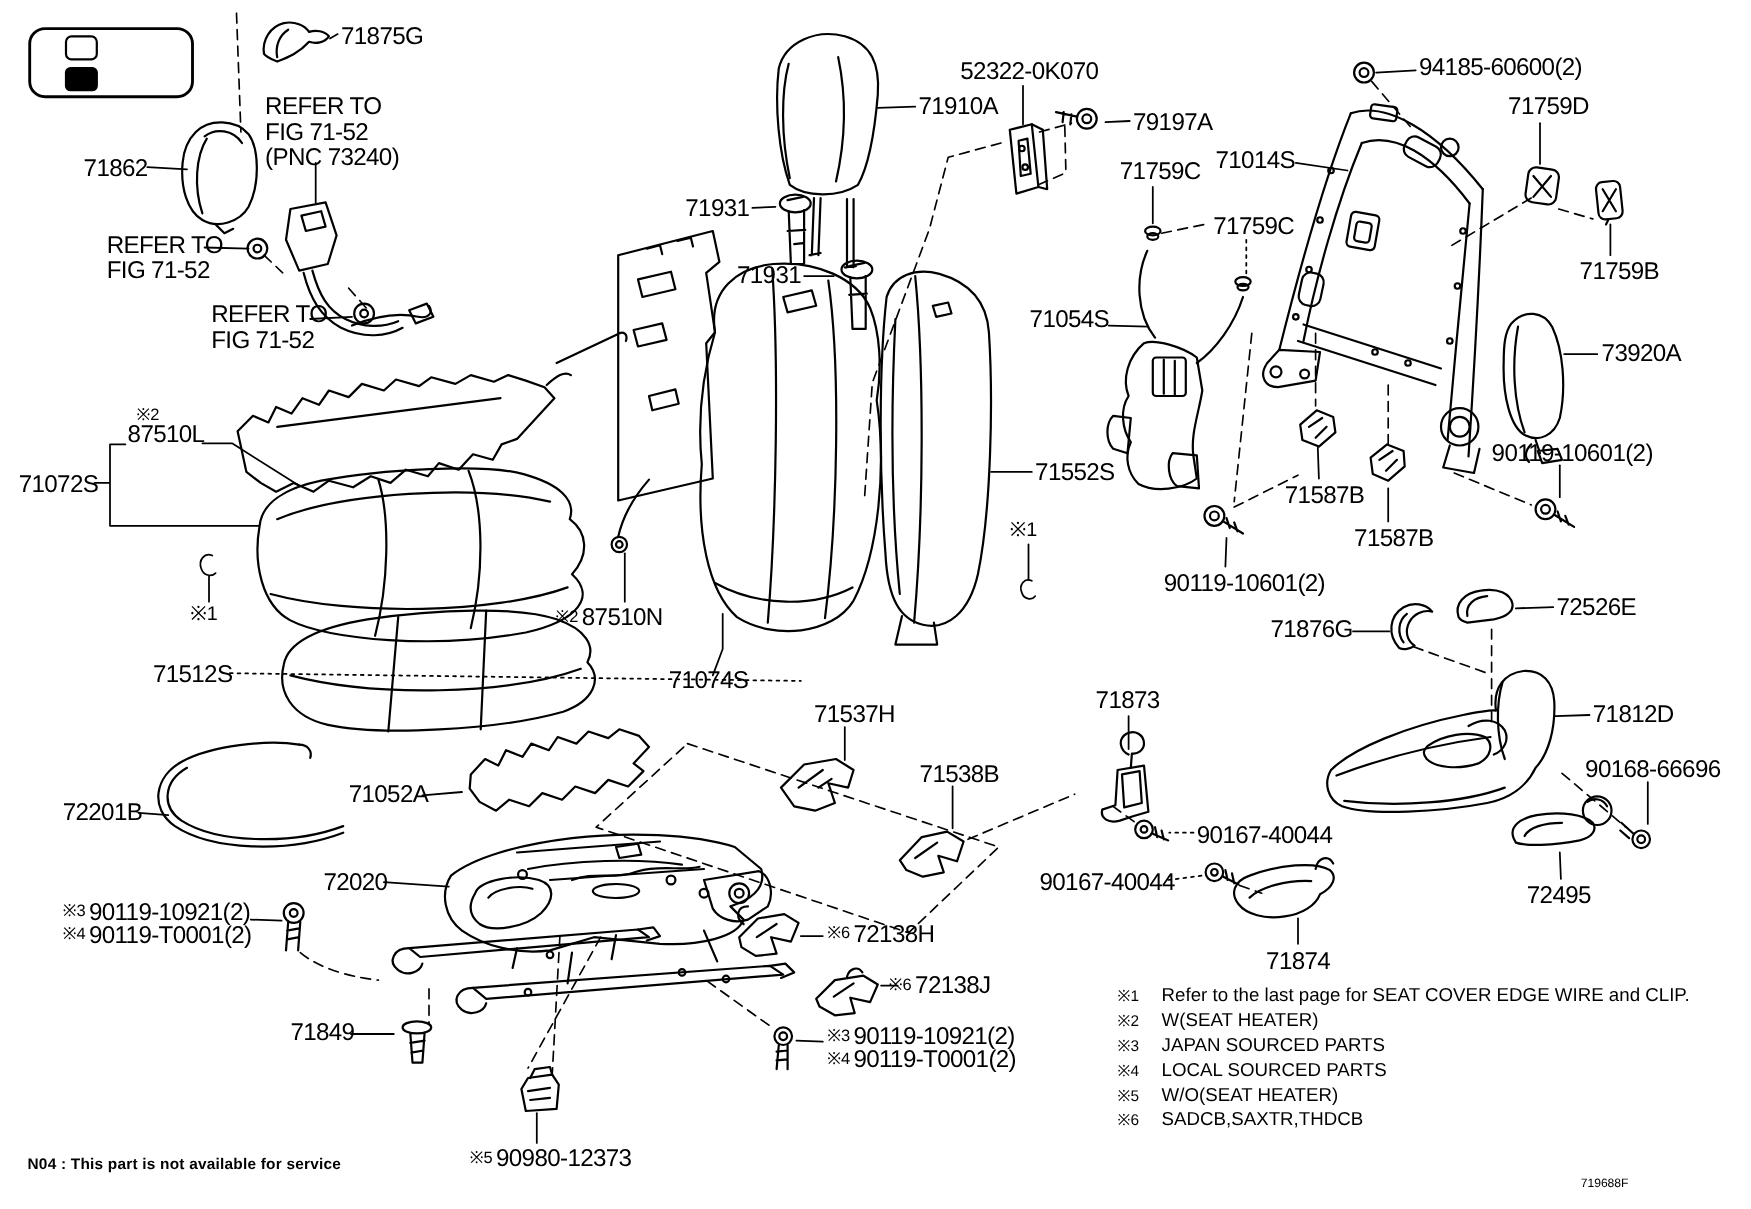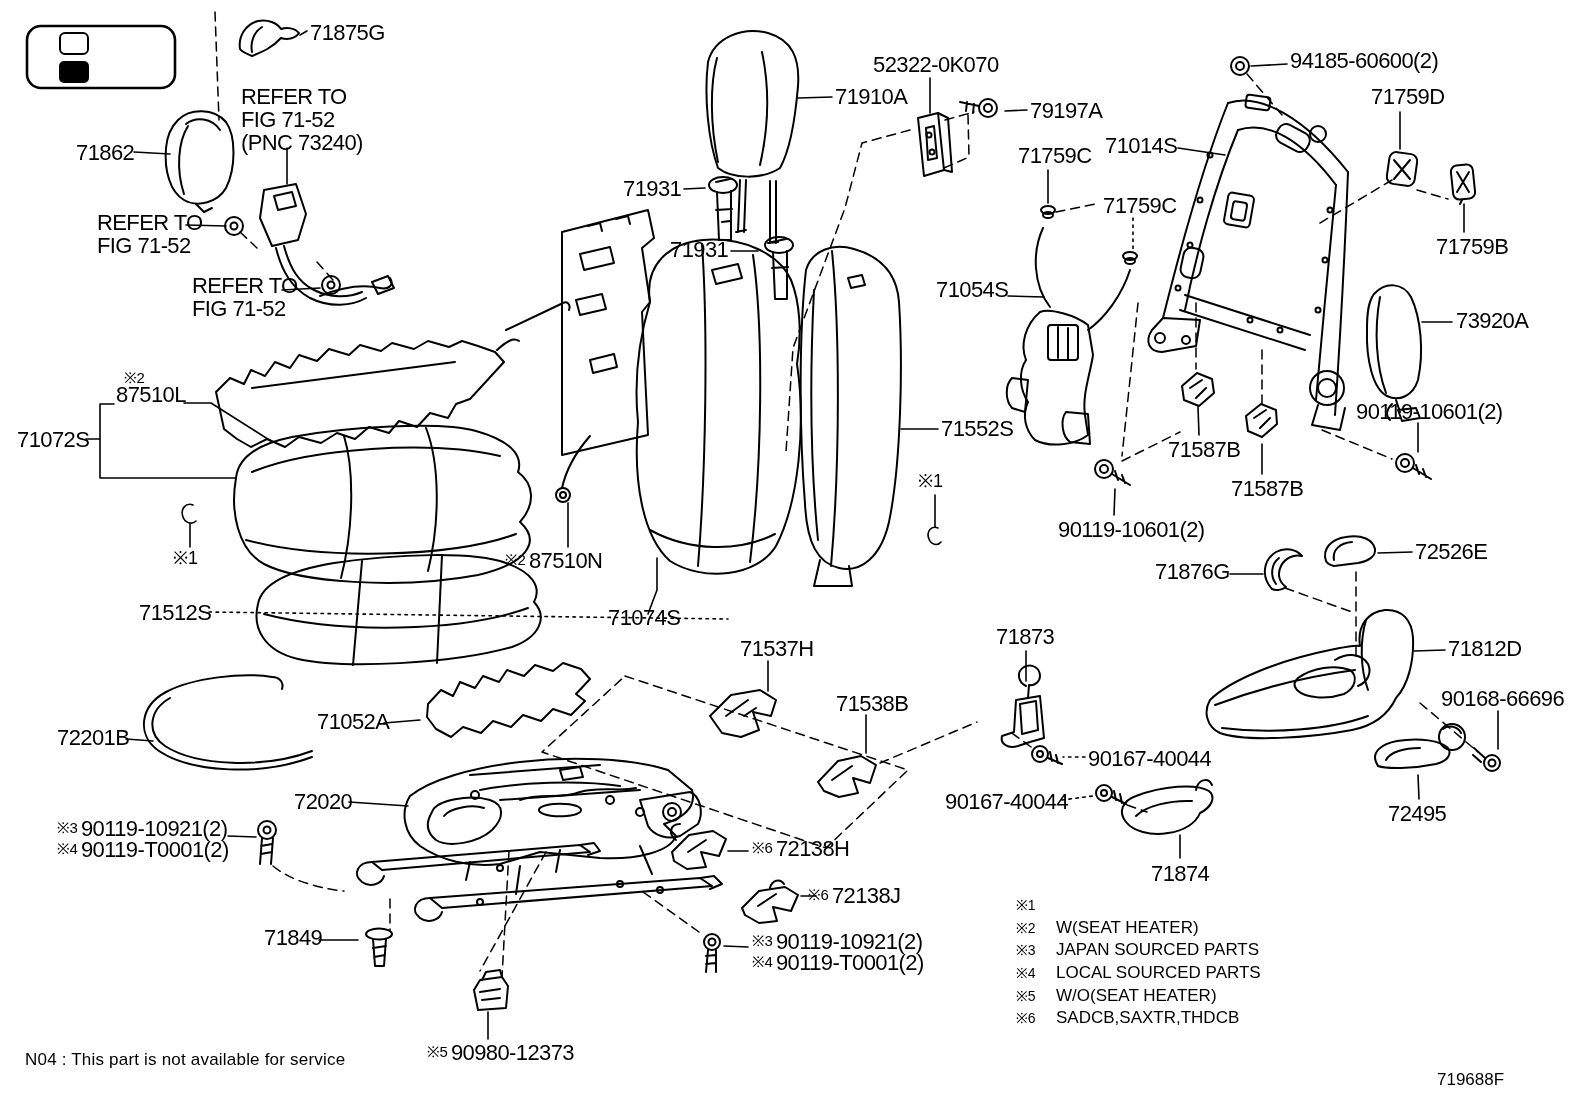--- a/index.html
+++ b/index.html
@@ -13,22 +13,22 @@
   #art .dotlead line,#art .dotlead path{stroke-width:1.6;stroke-dasharray:2.5 4.5}
   #art .fillb{fill:#000;stroke:#000}
   .L{position:absolute;font-weight:400;font-size:22px;letter-spacing:-0.6px;line-height:1.05;white-space:nowrap}
   .L .ln{display:block}
   .L .pfx{font-size:15px;vertical-align:3px;margin-right:3px;letter-spacing:0}
   .L.stack .pfx{display:block;margin:0 0 -3px 8px}
   .L.sm{font-size:18px;letter-spacing:0}
   .legend{position:absolute;left:1016px;top:895px;font-size:17px;font-weight:400;letter-spacing:0}
   .legend .row{display:flex;align-items:baseline;height:22.7px}
   .legend .mk{width:40px;font-size:14px;flex:0 0 40px}
-  .note{position:absolute;left:25px;top:1050px;font-size:17px;font-weight:400;letter-spacing:0.2px}
-  .code{position:absolute;left:1437px;top:1070px;font-size:17px;font-weight:400}
+  .note{position:absolute;left:25px;top:1050px;font-size:14px;font-weight:700;letter-spacing:0.2px}
+  .code{position:absolute;left:1437px;top:1070px;font-size:11px;font-weight:400}
 </style>
 </head>
 <body>
 <div id="page">
 
 <svg id="art" viewBox="0 0 1592 1099">
 
   <g class="thin">
     <path d="M300,35 L307,31"></path>
     <path d="M287,148 L287,184"></path>
@@ -539,20 +539,21 @@
 </div>
 <div class="L" style="left:752px;top:951px">
   <span class="pfx">※4</span><span>90119-T0001(2)</span>
 </div>
 
 <div class="L sm" style="left:918px;top:472px">※1</div>
 
 <div class="legend">
   <div class="row">
     <span class="mk">※1</span>
+    <span>Refer to the last page for SEAT COVER EDGE WIRE and CLIP.</span>
   </div>
   <div class="row">
     <span class="mk">※2</span>
     <span>W(SEAT HEATER)</span>
   </div>
   <div class="row">
     <span class="mk">※3</span>
     <span>JAPAN SOURCED PARTS</span>
   </div>
   <div class="row">

